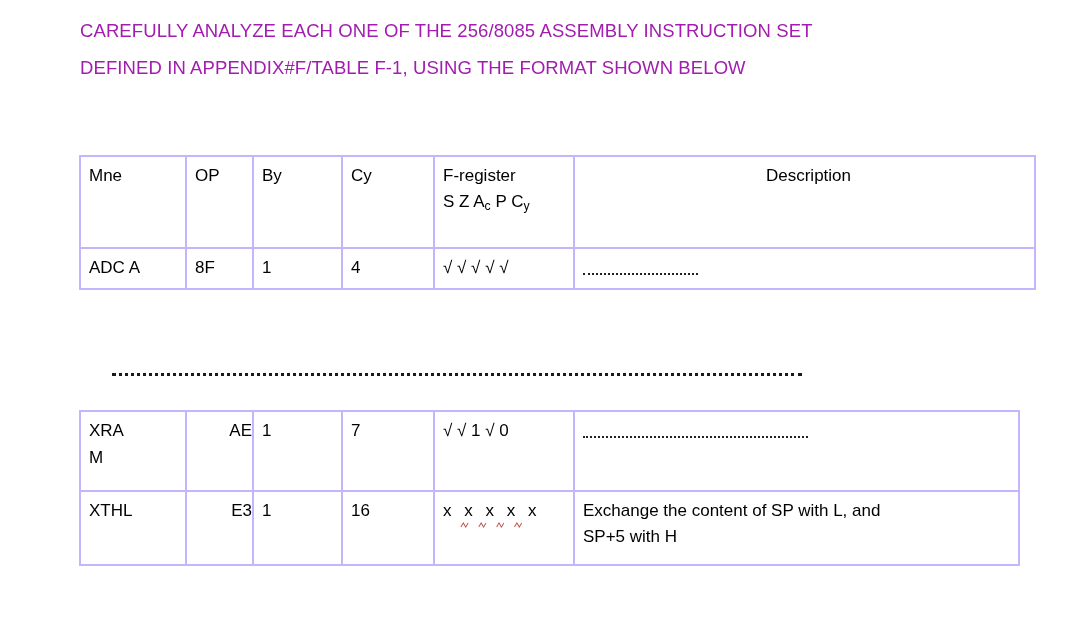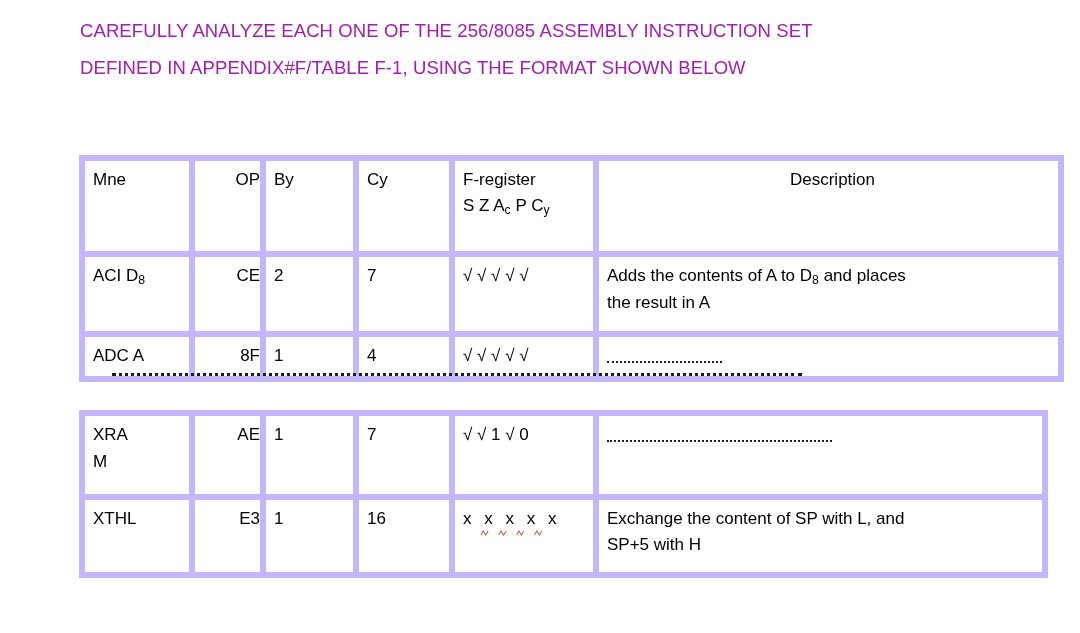--- a/index.html
+++ b/index.html
@@ -32,32 +32,32 @@
   }
 
   
   .itable {
     position: absolute;
     border-collapse: collapse;
     table-layout: fixed;
     background: #fff;
   }
   .itable td {
-    border: 6px solid #c4b5fd;
+    border: 2px solid #c4b5fd;
     vertical-align: top;
     padding: 6px 0 6px 8px;
     font-size: 17px;
     line-height: 26px;
     color: #000;
   }
 
   
   #table-1 { left: 79px; top: 155px; width: 895px; }
   #table-1 .c-mne  { width: 96px; }
-  #table-1 .c-op   { width: 57px; text-align: right; }
+  #table-1 .c-op   { width: 57px; }
   #table-1 .c-by   { width: 79px; }
   #table-1 .c-cy   { width: 82px; }
   #table-1 .c-freg { width: 130px; }
   #table-1 .c-desc { width: 451px; }
 
   
   #table-2 { left: 79px; top: 410px; width: 879px; }
   #table-2 .c-mne  { width: 96px; }
   #table-2 .c-op   { width: 57px; text-align: right; }
   #table-2 .c-by   { width: 79px; }
@@ -150,31 +150,20 @@
     <td class="c-op hdr-big">OP</td>
     <td class="c-by hdr-big">By</td>
     <td class="c-cy hdr-big">Cy</td>
     <td class="c-freg hdr-freg">
       <div>F-register</div>
       <div><span>S</span> <span>Z</span> <span>A</span><sub>c</sub> <span>P</span> <span>C</span><sub>y</sub></div>
     </td>
     <td class="c-desc hdr-desc">Description</td>
   </tr>
 
-  <tr class="row-tall">
-    <td class="c-mne"><span>ACI D</span><sub>8</sub></td>
-    <td class="c-op">CE</td>
-    <td class="c-by">2</td>
-    <td class="c-cy">7</td>
-    <td class="c-freg">√ √ √  √ √</td>
-    <td class="c-desc">
-      <div><span>Adds the contents of A to D</span><sub>8</sub><span> and places</span></div>
-      <div>the result in A</div>
-    </td>
-  </tr>
 
   <tr class="row-short">
     <td class="c-mne"><span>ADC A</span><sub></sub></td>
     <td class="c-op">8F</td>
     <td class="c-by">1</td>
     <td class="c-cy">4</td>
     <td class="c-freg">√ √ √  √ √</td>
     <td class="c-desc">
       <span class="dots dots-xs"></span>
     </td>

